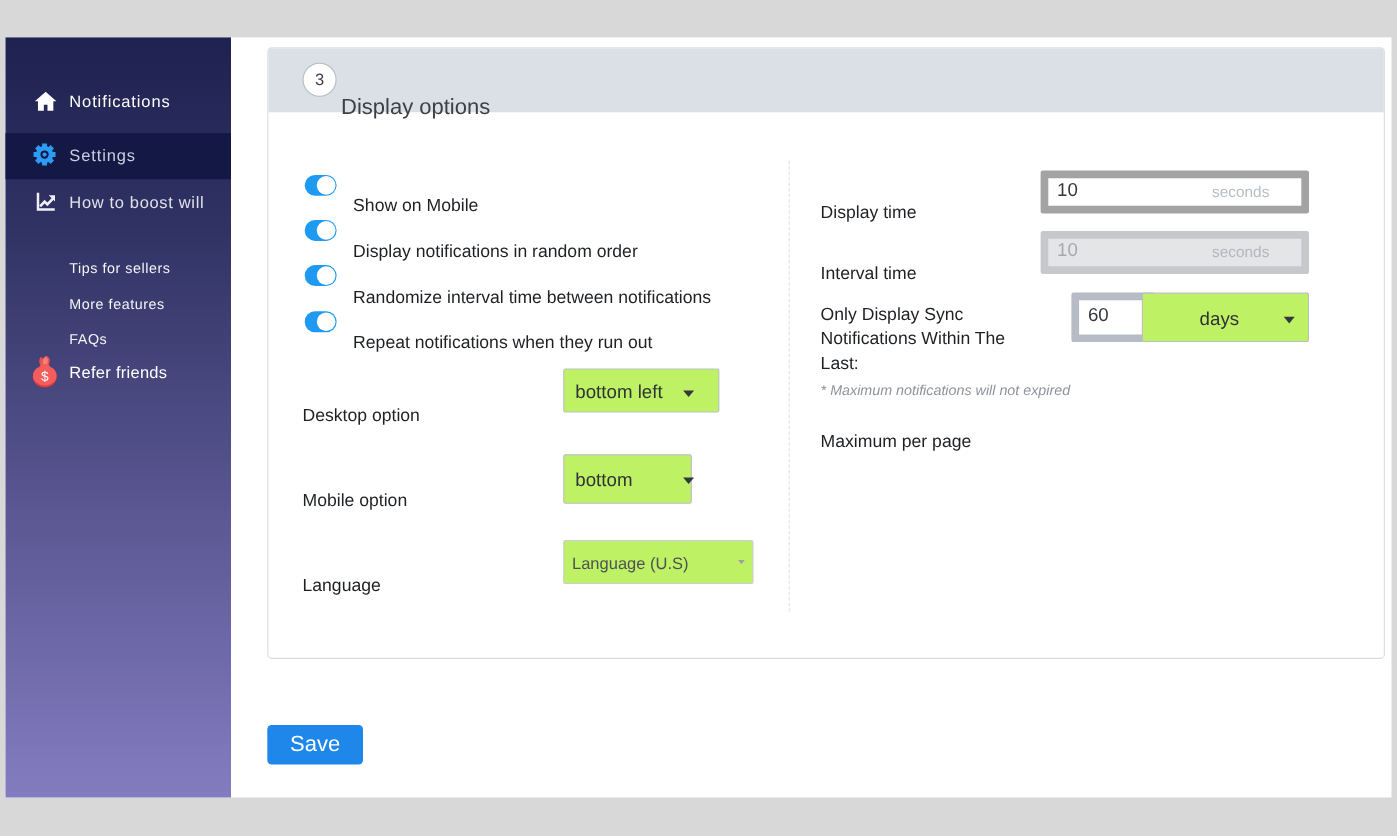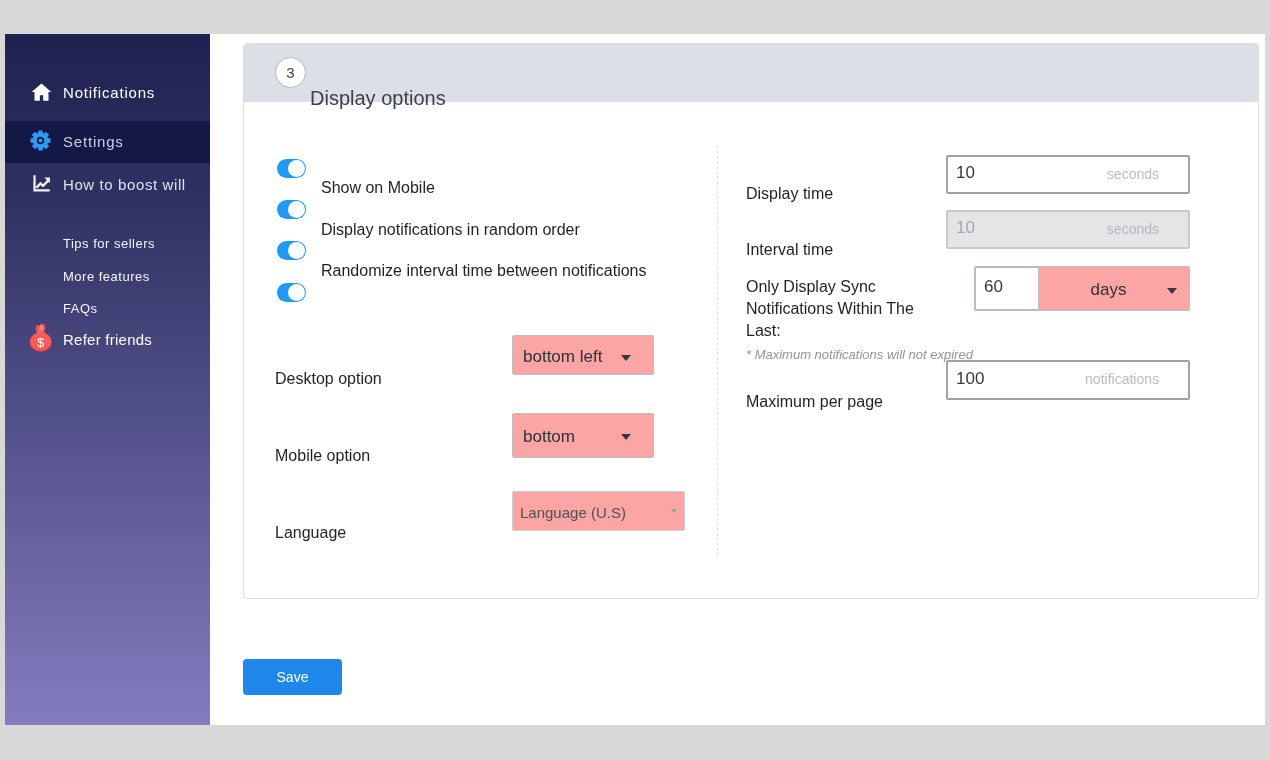--- a/index.html
+++ b/index.html
@@ -20,35 +20,35 @@
     background:#ffffff; border:1px solid #b6bac1; text-align:center; line-height:30px;
     font-size:15px; color:#3f434a; }
   #ctitle { position:absolute; left:66px; top:13px; font-size:20px; color:#3c3f45;margin-top:30px; }
   #cbody { position:absolute; left:0; top:58px; width:1014px; height:497px; }
   .lbl { position:absolute; font-size:16px; color:#1e2023; white-space:nowrap;margin-top:20px; }
   
   .tog { position:absolute; left:33px; width:29px; height:19px; border-radius:10px; background:#1e9af2; }
   .tog::after { content:""; position:absolute; right:1px; top:1px; width:17px; height:17px;
     border-radius:50%; background:#ffffff; }
   
-  .dd { position:absolute; border:1px solid #b9bfc7; background:#fca5a5; border-radius:2px; }
+  .dd { position:absolute; border:1px solid #b9bfc7; background:#bef264; border-radius:2px; }
   .dd .txt { position:absolute; left:10px; top:3px; bottom:0; display:flex; align-items:center;
     font-size:17px; color:#2f3237; white-space:nowrap; }
   .caret { position:absolute; width:0; height:0; border-left:5px solid transparent;
     border-right:5px solid transparent; border-top:6px solid #34373c; }
   
-  .inp { position:absolute; border:2px solid #a3a3a3; background:#fff; border-radius:2px; }
+  .inp { position:absolute; border:7px solid #a3a3a3; background:#fff; border-radius:2px; }
   .inp .val { position:absolute; left:8px; top:0; bottom:3px; display:flex; align-items:center;
     font-size:17px; color:#36383c; }
   .inp .ph { position:absolute; right:29px; top:0; bottom:2px; display:flex; align-items:center;
     font-size:14px; color:#b8bcc6; }
   #divider { position:absolute; left:473px; top:44px; height:410px; width:0;
     border-left:1px dashed #e0e2e5; }
-  #save { position:absolute; left:238px; top:625px; width:99px; height:36px; background:#1e87e9;
-    border-radius:4px; color:#ffffff; font-size:14px; text-align:center; line-height:36px; }
+  #save { position:absolute; left:238px; top:625px; width:87px; height:36px; background:#1e87e9;
+    border-radius:4px; color:#ffffff; font-size:20px; text-align:center; line-height:36px; }
 </style>
 </head>
 <body>
 <div id="page">
   <div id="sidebar">
     <div id="hl"></div>
 
     <svg class="sicon" style="left:26px;top:48px" width="21" height="20" viewBox="0 0 24 22">
       <polygon points="12,1.3 23.2,11 20,11 20,21 13.9,21 13.9,14.6 10.1,14.6 10.1,21 4,21 4,11 0.8,11" fill="#ffffff"></polygon>
     </svg>
@@ -90,29 +90,30 @@
     <div id="cbody">
       <div id="divider"></div>
 
       <div class="tog" style="top:57px"></div>
       <div class="lbl" style="left:77px;top:57px">Show on Mobile</div>
       <div class="tog" style="top:98px"></div>
       <div class="lbl" style="left:77px;top:99px">Display notifications in random order</div>
       <div class="tog" style="top:139px"></div>
       <div class="lbl" style="left:77px;top:140px">Randomize interval time between notifications</div>
       <div class="tog" style="top:181px"></div>
+      <div class="lbl" style="left:77px;top:181px">Repeat notifications when they run out</div>
 
       <div class="lbl" style="left:31px;top:248px">Desktop option</div>
       <div class="dd" style="left:268px;top:233px;width:142px;height:40px">
         <div class="txt">bottom left</div>
         <div class="caret" style="left:108px;top:19px"></div>
       </div>
 
       <div class="lbl" style="left:31px;top:325px">Mobile option</div>
-      <div class="dd" style="left:268px;top:311px;width:142px;height:45px">
+      <div class="dd" style="left:268px;top:311px;width:117px;height:45px">
         <div class="txt">bottom</div>
         <div class="caret" style="left:108px;top:20px"></div>
       </div>
 
       <div class="lbl" style="left:31px;top:402px">Language</div>
       <div class="dd" style="left:268px;top:389px;width:173px;height:40px;border-color:#c9ced4">
         <div class="txt" style="left:7px;font-size:15px;color:#4e5156">Language (U.S)</div>
         <div class="caret" style="left:158px;top:17px;border-left-width:3.5px;border-right-width:3.5px;border-top-width:4.5px;border-top-color:#9ba0a6"></div>
       </div>
 
@@ -129,21 +130,17 @@
       <div class="lbl" style="left:502px;top:154px;line-height:22px">Only Display Sync<br>Notifications Within The<br>Last:</div>
       <div class="inp" style="left:730px;top:164px;width:76px;height:45px;border-color:#b5bcc5">
         <div class="val">60</div>
       </div>
       <div class="dd" style="left:794px;top:164px;width:152px;height:45px">
         <div class="txt" style="left:0;right:11px;justify-content:center">days</div>
         <div class="caret" style="left:128px;top:21px"></div>
       </div>
       <div class="lbl" style="left:502px;top:225px;font-size:13px;font-style:italic;color:#8f939a">* Maximum notifications will not expired</div>
       <div class="lbl" style="left:502px;top:271px">Maximum per page</div>
-      <div class="inp" style="left:702px;top:258px;width:244px;height:40px">
-        <div class="val">100</div>
-        <div class="ph">notifications</div>
-      </div>
     </div>
   </div>
 
   <div id="save">Save</div>
 </div>
 
 </body></html>

